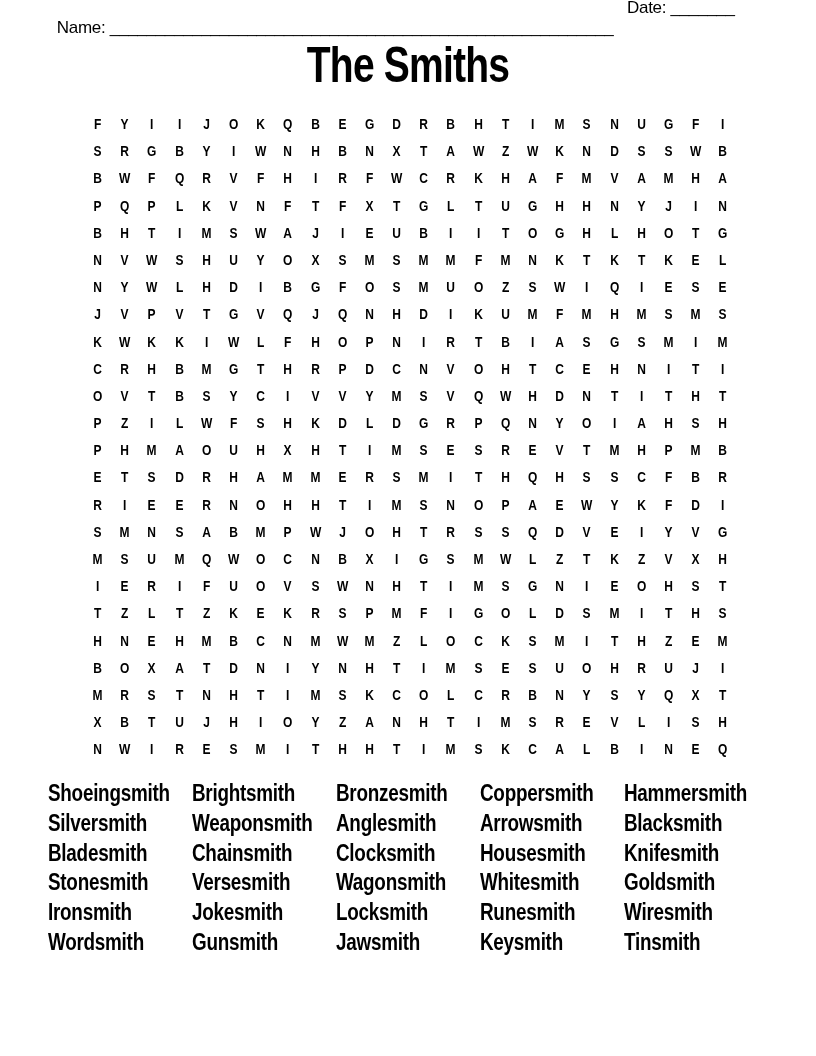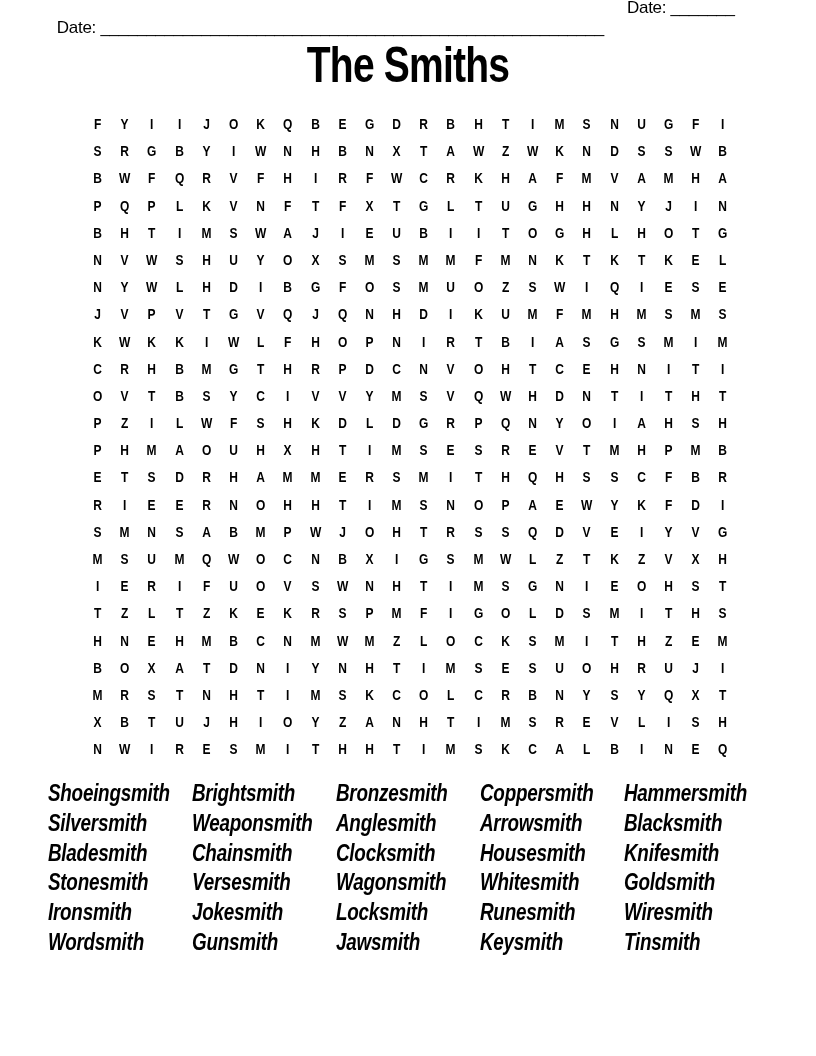--- a/index.html
+++ b/index.html
@@ -18,33 +18,33 @@
   .grid {
     position: absolute; top: 114px; left: 84px;
     display: grid; grid-template-columns: repeat(24, 27.2px); grid-auto-rows: 27.2px;
   }
   .cell {
     font-family: "Liberation Sans", sans-serif; font-weight: bold; font-size: 15px;
     text-align: center; line-height: 20px; transform: scaleX(0.8);
   }
   .words {
     position: absolute; top: 780px; left: 48px;
-    display: grid; grid-template-columns: repeat(5, 144px); grid-auto-rows: 29.8px; font-style: italic;
+    display: grid; grid-template-columns: repeat(5, 144px); grid-auto-rows: 29.8px;
   }
   .word {
     font-family: "Liberation Sans", sans-serif; font-weight: bold; font-size: 23px;
     white-space: nowrap; transform: scaleX(0.82); transform-origin: left center;
     letter-spacing: -0.3px;
   }
 </style>
 </head>
 <body>
 
 <div class="header-line">
-  <span>Date: _______________________________________________________</span>
+  <span>Name: _______________________________________________________</span>
   <span class="date">Date: _______</span>
 </div>
 
 <div class="title">The Smiths</div>
 
 <div class="grid" id="grid">
     <div class="cell">F</div>
     <div class="cell">Y</div>
     <div class="cell">I</div>
     <div class="cell">I</div>

